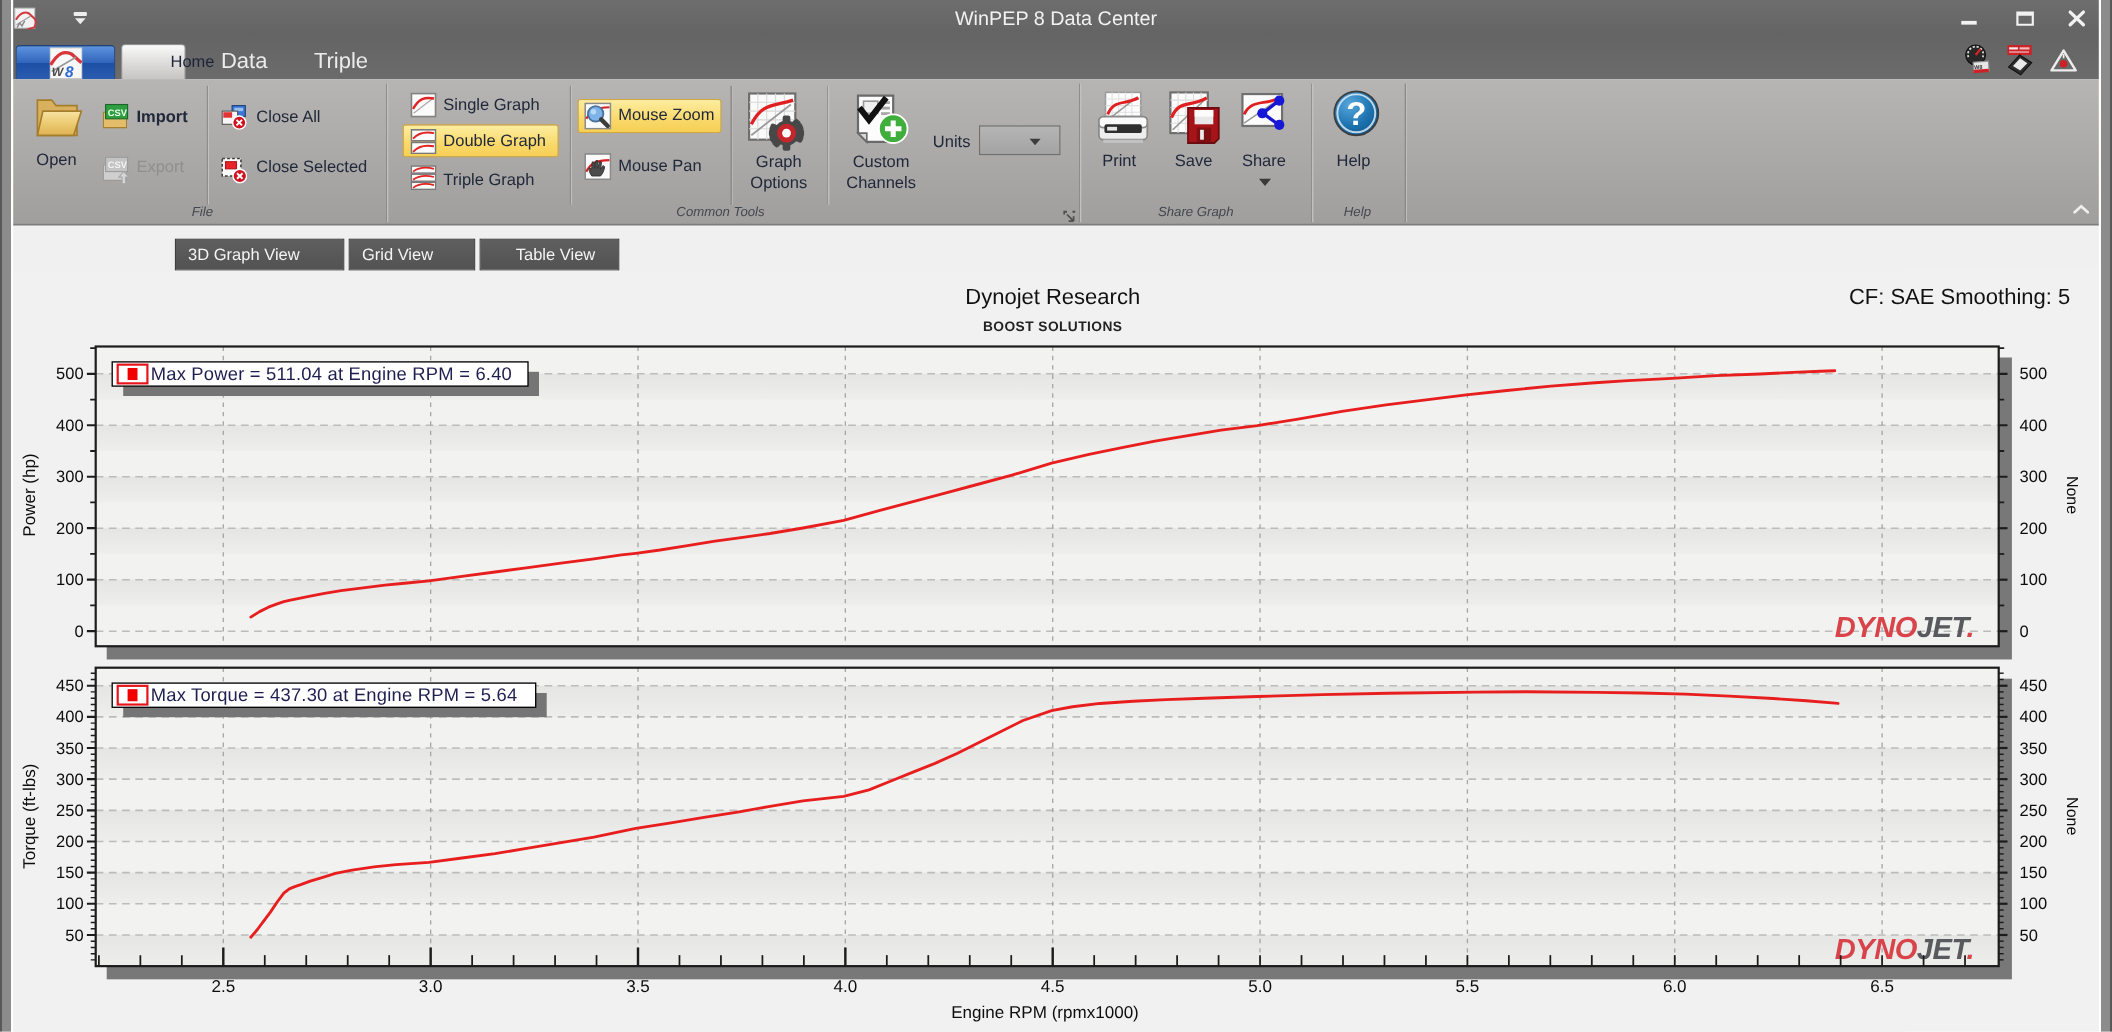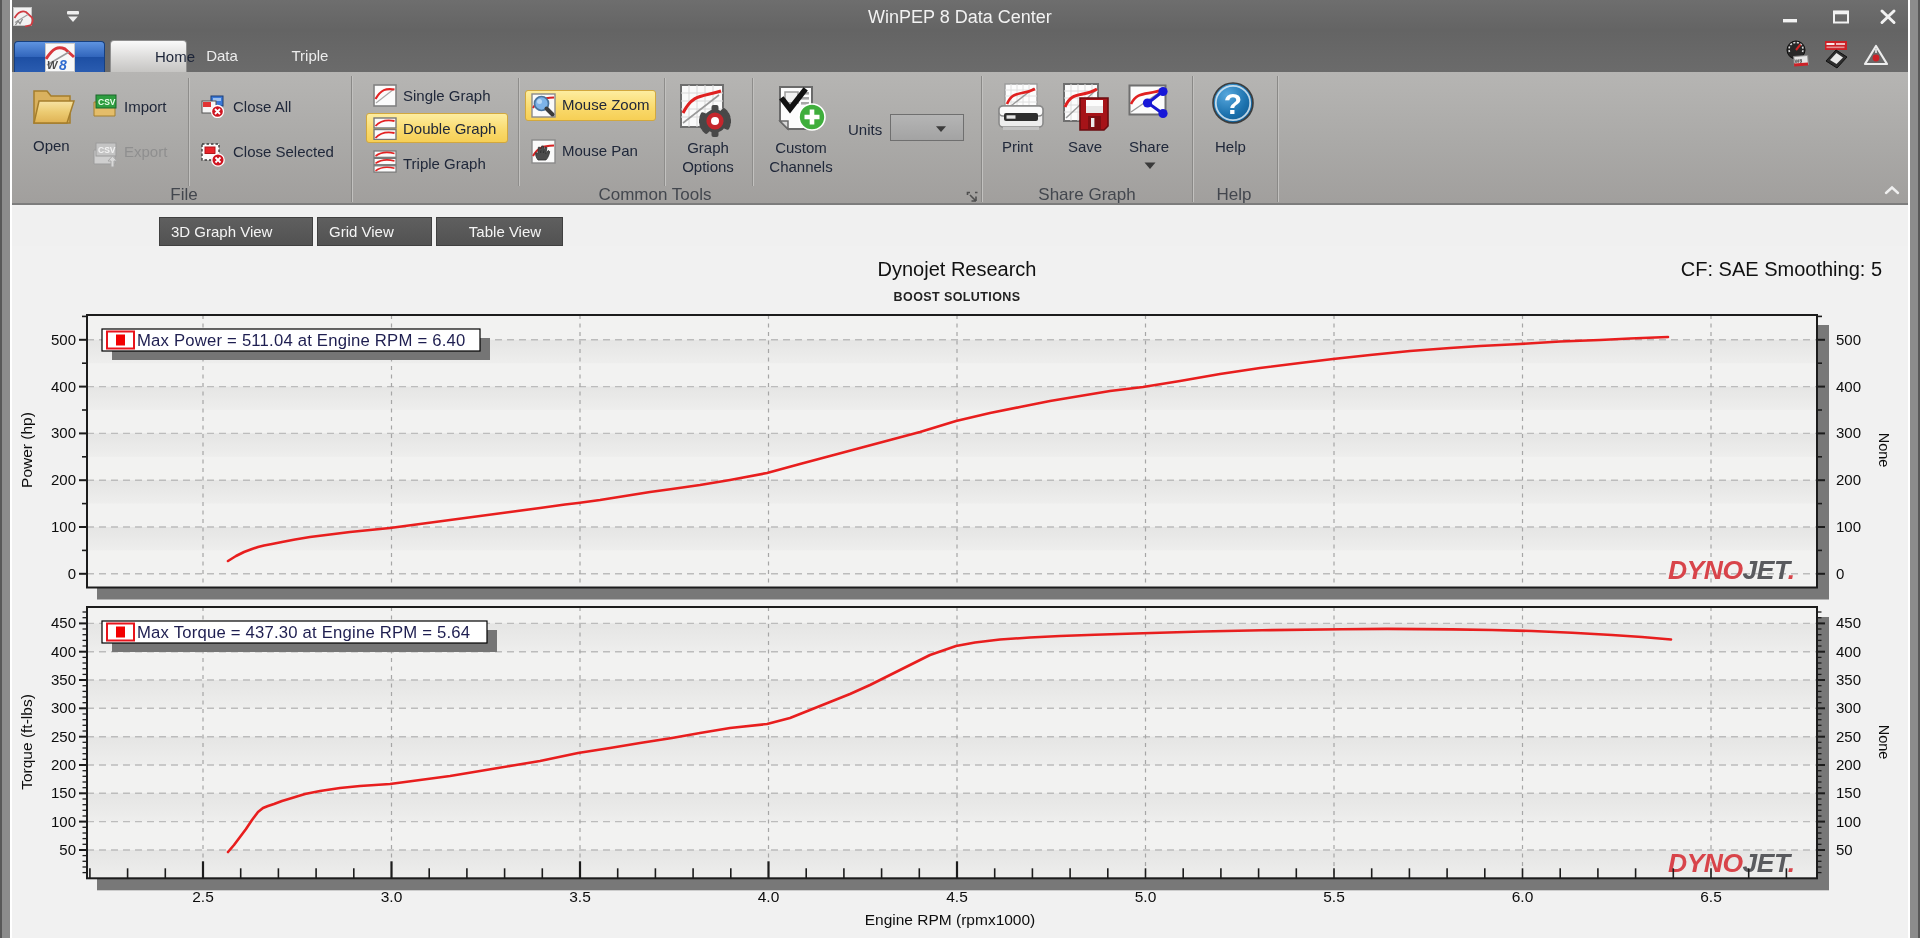--- a/index.html
+++ b/index.html
@@ -11,30 +11,30 @@
 #titlebar { position:absolute; left:0; top:0; width:1920px; height:30px; background:linear-gradient(#6e6e6e,#646464); }
 #titlebar .title { position:absolute; left:0; right:0; top:7px; text-align:center; font-size:18px; color:#f2f2f2; }
 #tabrow { position:absolute; left:0; top:30px; width:1920px; height:42px; background:linear-gradient(#646464,#6b6b6b); }
 #ribbon { position:absolute; left:2px; top:72px; width:1916px; height:133px;
   background:linear-gradient(#b6b5b3,#aaa9a7 55%,#a19f9d); border-bottom:2px solid #7d7d7d; }
 .rsep { position:absolute; top:6px; height:108px; width:2px;
   background:linear-gradient(90deg,#8e8d8b 0 1px,#c2c1bf 1px 2px); }
 .gsep { position:absolute; top:4px; height:126px; width:2px;
   background:linear-gradient(90deg,#8a8987 0 1px,#c2c1bf 1px 2px); }
 .rlabel { position:absolute; font-size:15px; color:#20283a; white-space:nowrap; }
-.glabel { position:absolute; font-size:17px; color:#43474e; white-space:nowrap; transform:translateX(-50%); }
+.glabel { position:absolute; font-size:12px; color:#43474e; white-space:nowrap; transform:translateX(-50%);font-style:italic; }
 .graylabel { color:#8f8f8f; }
 .ybtn { position:absolute; background:linear-gradient(#fdeda0,#f9d96b 60%,#f6cf55); border:1px solid #d2a83e; border-radius:3px; }
 .icon { position:absolute; }
 #apptab { position:absolute; left:14px; top:11px; width:91px; height:31px; border-radius:4px 4px 0 0;
   background:linear-gradient(#5e93e0,#3165bb 50%,#1d4fa4 51%,#2a5cb0); border:1px solid #17407f; border-bottom:none;}
-#hometab { position:absolute; left:110px; top:10px; width:77px; height:32px; border-radius:4px 4px 0 0;
+#hometab { position:absolute; left:110px; top:10px; width:59px; height:32px; border-radius:4px 4px 0 0;
   background:linear-gradient(#fafafa,#dcdbda 55%,#c6c5c3); border:1px solid #8f8f8f; border-bottom:none;
   font-size:15px; color:#1c2438; text-align:center; line-height:32px;padding-left:44px;}
-.toptab { position:absolute; top:10px; height:32px; font-size:15px; color:#ececec; text-align:center; line-height:32px; }
+.toptab { position:absolute; top:10px; height:32px; font-size:20px; color:#ececec; text-align:center; line-height:32px; }
 #strip { position:absolute; left:2px; top:207px; width:1916px; height:10px; background:#f0f0f0; }
 #doctabs { position:absolute; left:2px; top:217px; width:1916px; height:29px; background:#f0f0f0; }
 .dtab { position:absolute; top:0; height:29px; background:linear-gradient(#5f5f5f,#525252); border:1px solid #404040;
   color:#f4f4f4; font-size:15px; line-height:28px; padding-left:11px; }
 .dtab.active { background:linear-gradient(#ababab,#8e8e8e); color:#111; border-color:#7a7a7a; }
 #content { position:absolute; left:12px; top:246px; width:1721px; height:692px; background:#f1f1f1; }
 .wb { position:absolute; top:8px; width:28px; height:17px; }
 </style></head>
 <body>
 <div id="win">
@@ -108,21 +108,21 @@
         </defs>
   <path d="M4 8 L17 8 L21 13 L40 13 L40 40 L4 40 Z" fill="#d9b15e" stroke="#a57e2c" stroke-width="1.5"></path>
   <path d="M9 18 L44 18 L37 40 L4 40 Z" fill="url(#fg)" stroke="#a57e2c" stroke-width="1.5"></path>
 </svg>
 <div class="rlabel" style="left:31px;top:65px;">Open</div>
 <svg class="icon" style="left:91px;top:22px" width="26" height="24" viewBox="0 0 26 24">
   <path d="M1 8 L1 22 L22 22 L22 10 L11 10 L9 8 Z" fill="#e4bd6a" stroke="#a5802f"></path>
   <rect x="3" y="1" width="20" height="13" fill="#2e9e40" stroke="#1b672a"></rect>
   <text x="5" y="11" font-size="8.5" font-weight="bold" fill="#eaffea">CSV</text>
 </svg>
-<div class="rlabel" style="left:122px;top:26px;">Import</div>
+<div class="rlabel" style="left:122px;top:26px;font-weight:bold;">Import</div>
 <svg class="icon" style="left:91px;top:70px" width="26" height="26" viewBox="0 0 26 26">
   <path d="M1 8 L1 22 L22 22 L22 10 L11 10 L9 8 Z" fill="#cfcfcf" stroke="#9b9b9b"></path>
   <rect x="3" y="1" width="20" height="13" fill="#c4c4c4" stroke="#9b9b9b"></rect>
   <text x="5" y="11" font-size="8.5" font-weight="bold" fill="#f2f2f2">CSV</text>
   <path d="M18 25 L18 19 L15 19 L19.5 14 L24 19 L21 19 L21 25 Z" fill="#d8d8d8" stroke="#a8a8a8"></path>
 </svg>
 <div class="rlabel graylabel" style="left:122px;top:71px;">Export</div>
 <div class="rsep" style="left:186px;"></div>
 <svg class="icon" style="left:199px;top:23px" width="24" height="23" viewBox="0 0 24 23">
   <rect x="10" y="1" width="12" height="10" fill="#3a78d8" stroke="#1d3f77"></rect>

